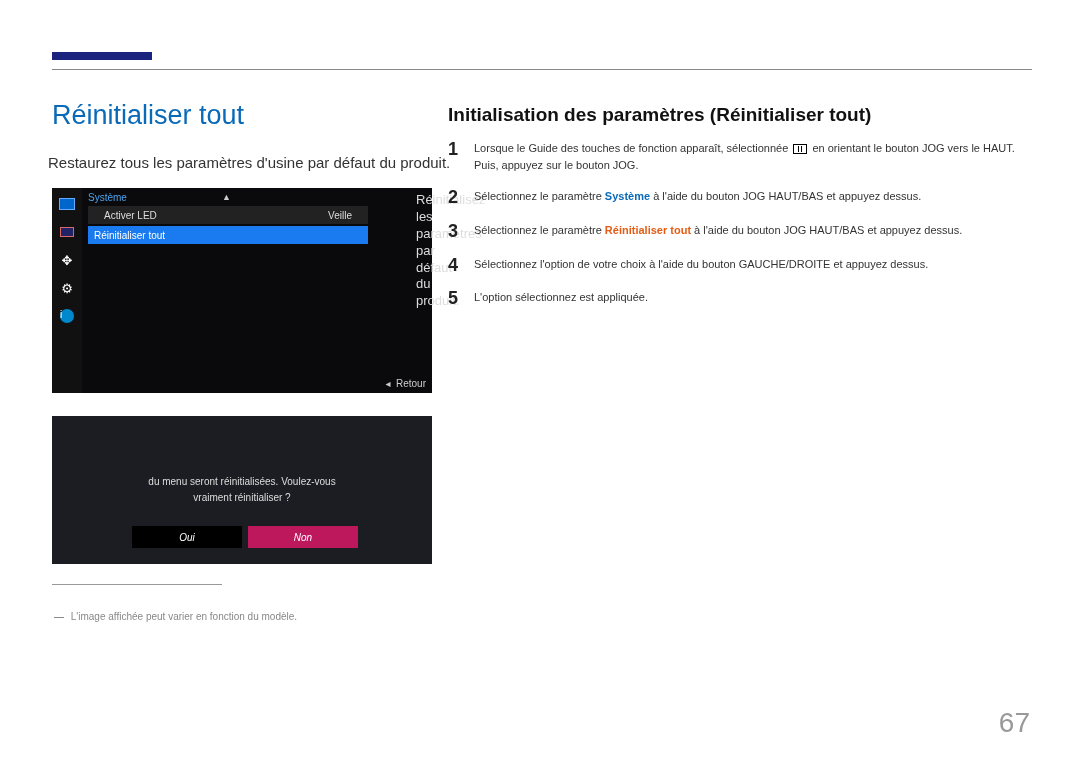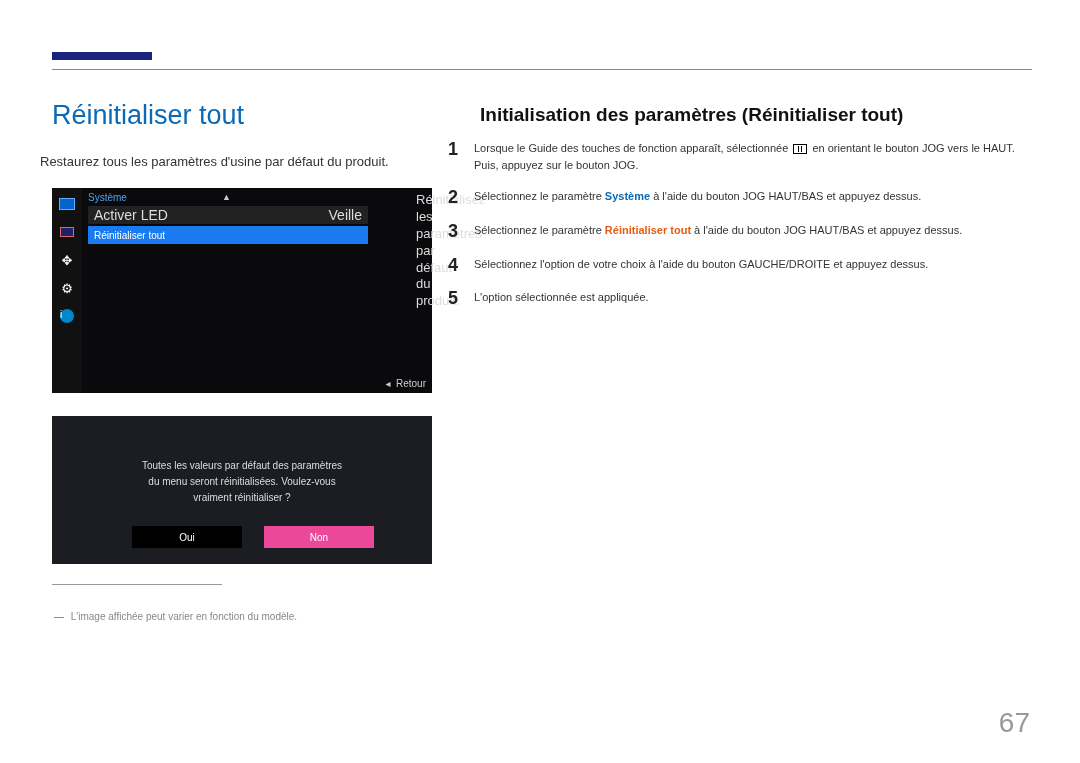--- a/index.html
+++ b/index.html
@@ -1,41 +1,41 @@
 <!DOCTYPE html>
 <html><head>
 <meta charset="utf-8">
 <style>
   * { margin: 0; padding: 0; box-sizing: border-box; }
   body { width: 1080px; height: 763px; font-family: Arial, sans-serif; background: #fff; color: #000; position: relative; }
   .tab-mark { position: absolute; left: 52px; top: 52px; width: 100px; height: 8px; background: #1a237e; }
   .rule { position: absolute; left: 52px; top: 69px; width: 980px; height: 1px; background: #888; }
   .heading { position: absolute; left: 52px; top: 100px; font-size: 27px; color: #0a6ab8; font-weight: 500; }
-  .desc { position: absolute; left: 40px; top: 154px; font-size: 13px; color: #333; }
+  .desc { position: absolute; left: 48px; top: 154px; font-size: 15px; color: #333; }
   .osd1 { position: absolute; left: 52px; top: 188px; width: 380px; height: 205px; background: #0a0a0c; color: #ddd; font-size: 10px; }
   .osd1 .sidebar { position: absolute; left: 0; top: 0; width: 30px; height: 100%; background: #111; display: flex; flex-direction: column; align-items: center; padding-top: 6px; gap: 8px; }
   .sidebar .ic { width: 20px; height: 20px; display: flex; align-items: center; justify-content: center; font-size: 13px; color: #fff; }
   .osd1 .hdr { position: absolute; left: 36px; top: 4px; font-size: 10px; color: #4aa3f0; }
   .osd1 .uparr { position: absolute; left: 170px; top: 4px; font-size: 9px; color: #ccc; }
-  .osd1 .row1 { position: absolute; left: 36px; top: 18px; width: 280px; height: 18px; background: #222; display: flex; align-items: center; padding: 0 6px; justify-content: space-between; font-size: 14px; }
+  .osd1 .row1 { position: absolute; left: 36px; top: 18px; width: 280px; height: 18px; background: #222; display: flex; align-items: center; padding: 0 16px; justify-content: space-between; font-size: 10px; }
   .osd1 .row2 { position: absolute; left: 36px; top: 38px; width: 280px; height: 18px; background: #1a7af0; display: flex; align-items: center; padding: 0 6px; font-size: 10px; color: #fff; }
   .osd1 .hint { position: absolute; right: 4px; top: 4px; width: 60px; font-size: 13px; line-height: 1.3; color: #ddd; padding-left: 48px; }
   .osd1 .retour { position: absolute; right: 6px; bottom: 4px; font-size: 10px; color: #ccc; }
   .osd2 { position: absolute; left: 52px; top: 416px; width: 380px; height: 148px; background: #1b1d22; color: #ddd; font-size: 10px; text-align: center; }
   .osd2 .line { position: absolute; width: 100%; left: 0; font-size: 10px; }
   .osd2 .l1 { top: 44px; }
   .osd2 .l2 { top: 60px; }
   .osd2 .l3 { top: 76px; }
-  .osd2 .btn { position: absolute; top: 110px; width: 110px; height: 22px; background: #000; color: #fff; display: flex; align-items: center; justify-content: center; font-size: 10px; }
+  .osd2 .btn { position: absolute; top: 110px; width: 110px; height: 22px; background: #000; color: #fff; display: flex; align-items: center; justify-content: center; font-size: 10px; font-style: italic; }
   .osd2 .btn-yes { left: 80px; }
-  .osd2 .btn-no { left: 212px; background: #ec4899; }
+  .osd2 .btn-no { left: 196px; background: #be185d; }
   .footnote-hr { position: absolute; left: 52px; top: 584px; width: 170px; height: 1px; background: #999; }
   .footnote { position: absolute; left: 54px; top: 611px; font-size: 10px; color: #888; }
   .footnote .dash { display: inline-block; margin-right: 4px; color: #666; }
-  .right-heading { position: absolute; left: 448px; top: 104px; font-size: 19px; font-weight: bold; color: #111; margin-left: 32px; }
+  .right-heading { position: absolute; left: 448px; top: 104px; font-size: 19px; font-weight: bold; color: #111; }
   .steps { position: absolute; left: 448px; top: 140px; width: 580px; }
   .step { display: flex; margin-bottom: 14px; }
   .step .num { width: 26px; font-size: 18px; font-weight: bold; color: #222; line-height: 1.1; }
   .step .txt { flex: 1; font-size: 11px; line-height: 1.55; color: #333; }
   .inline-icon { display: inline-block; width: 14px; height: 10px; border: 1px solid #000; vertical-align: middle; margin: 0 2px; position: relative; }
   .inline-icon::before, .inline-icon::after { content: ''; position: absolute; top: 1px; bottom: 1px; width: 1px; background: #000; }
   .inline-icon::before { left: 4px; }
   .inline-icon::after { right: 4px; }
   .hl-blue { color: #0a6ab8; font-weight: bold; }
   .hl-orange { color: #e55b13; font-weight: bold; }
@@ -79,21 +79,20 @@
     <span>Réinitialiser tout</span>
   </div>
   <div class="hint">Réinitialisez les paramètres par défaut du produit.</div>
   <div class="retour">
     <span>◂</span>
     &nbsp;<span>Retour</span>
   </div>
 </div>
 
 <div class="osd2">
-  <div class="line l1">Toutes les valeurs par défaut des paramètres</div>
   <div class="line l2">du menu seront réinitialisées. Voulez-vous</div>
   <div class="line l3">vraiment réinitialiser ?</div>
   <div class="btn btn-yes">Oui</div>
   <div class="btn btn-no">Non</div>
 </div>
 
 <div class="footnote-hr"></div>
 <div class="footnote">
   <span class="dash">―</span>
   <span>L'image affichée peut varier en fonction du modèle.</span>
@@ -119,17 +118,17 @@
     <div class="txt">
       <span>Sélectionnez le paramètre </span><span class="hl-orange">Réinitialiser tout</span><span> à l'aide du bouton JOG HAUT/BAS et appuyez dessus.</span>
     </div>
   </div>
   <div class="step">
     <div class="num">4</div>
     <div class="txt">Sélectionnez l'option de votre choix à l'aide du bouton GAUCHE/DROITE et appuyez dessus.</div>
   </div>
   <div class="step">
     <div class="num">5</div>
-    <div class="txt">L'option sélectionnée est appliquée.</div>
+    <div class="txt">L'option sélectionnez est appliquée.</div>
   </div>
 </div>
 
 <div class="page-num">67</div>
 
 </body></html>

